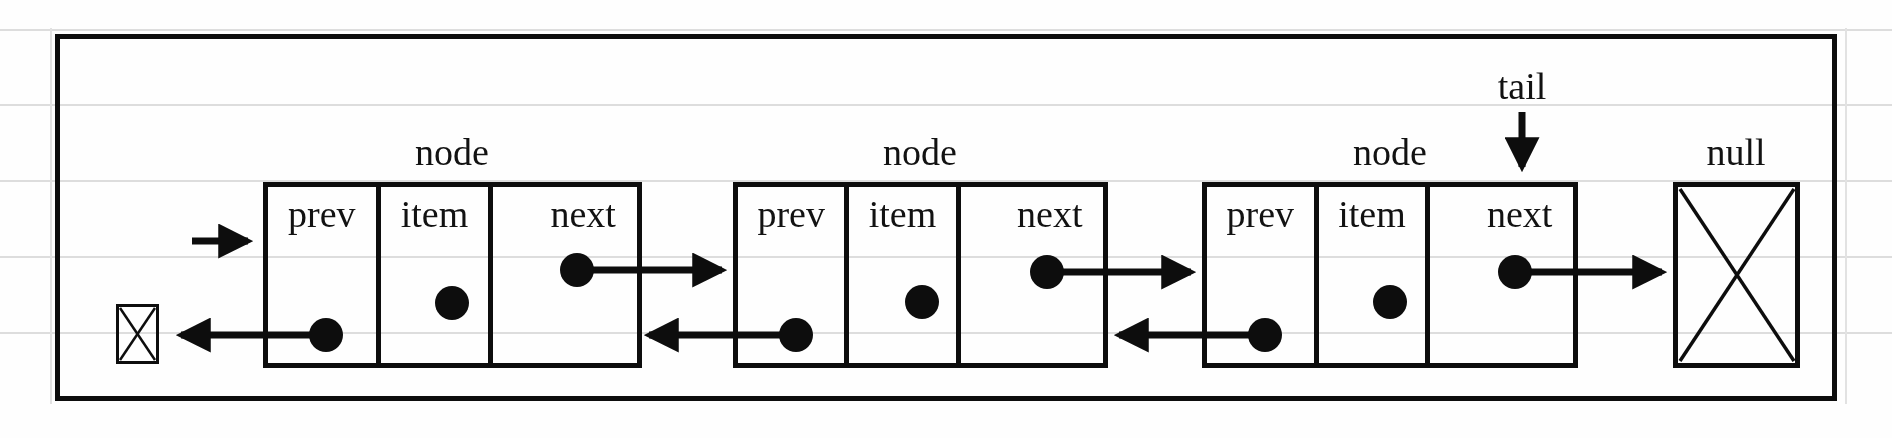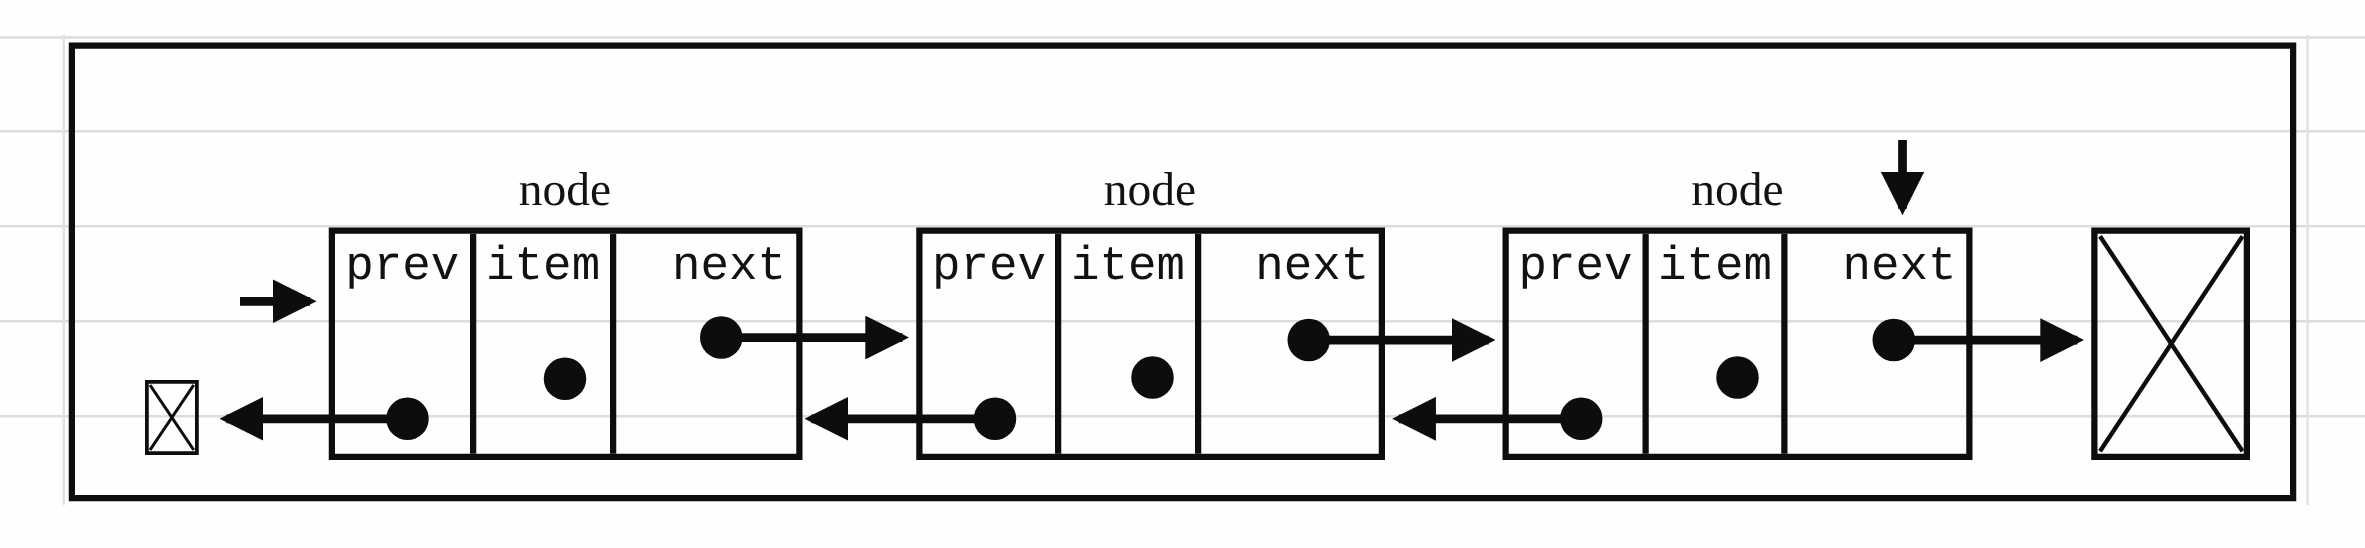--- a/index.html
+++ b/index.html
@@ -41,21 +41,20 @@
     border: 5px solid #0d0d0d;
     box-sizing: border-box;
     display: flex;
   }
   .cell {
     flex: 1;
     border-right: 5px solid #0d0d0d;
     display: flex;
     justify-content: center;
     align-items: flex-start;
-    font-family: Liberation Mono, monospace;
   }
   .cell:last-child { border-right: none; margin-left: 36px; }
   .cell-label {
     margin-top: 7px;
     font-size: 38px;
     line-height: 40px;
   }
   .float-label {
     position: absolute;
     width: 200px;
@@ -88,20 +87,22 @@
   <div class="ruled-line" style="top:29px"></div>
   <div class="ruled-line" style="top:104px"></div>
   <div class="ruled-line" style="top:180px"></div>
   <div class="ruled-line" style="top:256px"></div>
   <div class="ruled-line" style="top:332px"></div>
   <div class="ruled-vline" style="left:50px"></div>
   <div class="ruled-vline" style="left:1845px"></div>
 
   <div class="frame"></div>
 
+  <div class="float-label" style="left:1422px;top:66px">tail</div>
+  <div class="float-label" style="left:1636px;top:132px">null</div>
 
   <div class="float-label" style="left:352px; top:132px">node</div>
   <div class="float-label" style="left:820px; top:132px">node</div>
   <div class="float-label" style="left:1290px;top:132px">node</div>
 
   <div class="node" style="left:263px;width:379px">
     <div class="cell">
       <span class="cell-label">prev</span>
     </div>
     <div class="cell">

